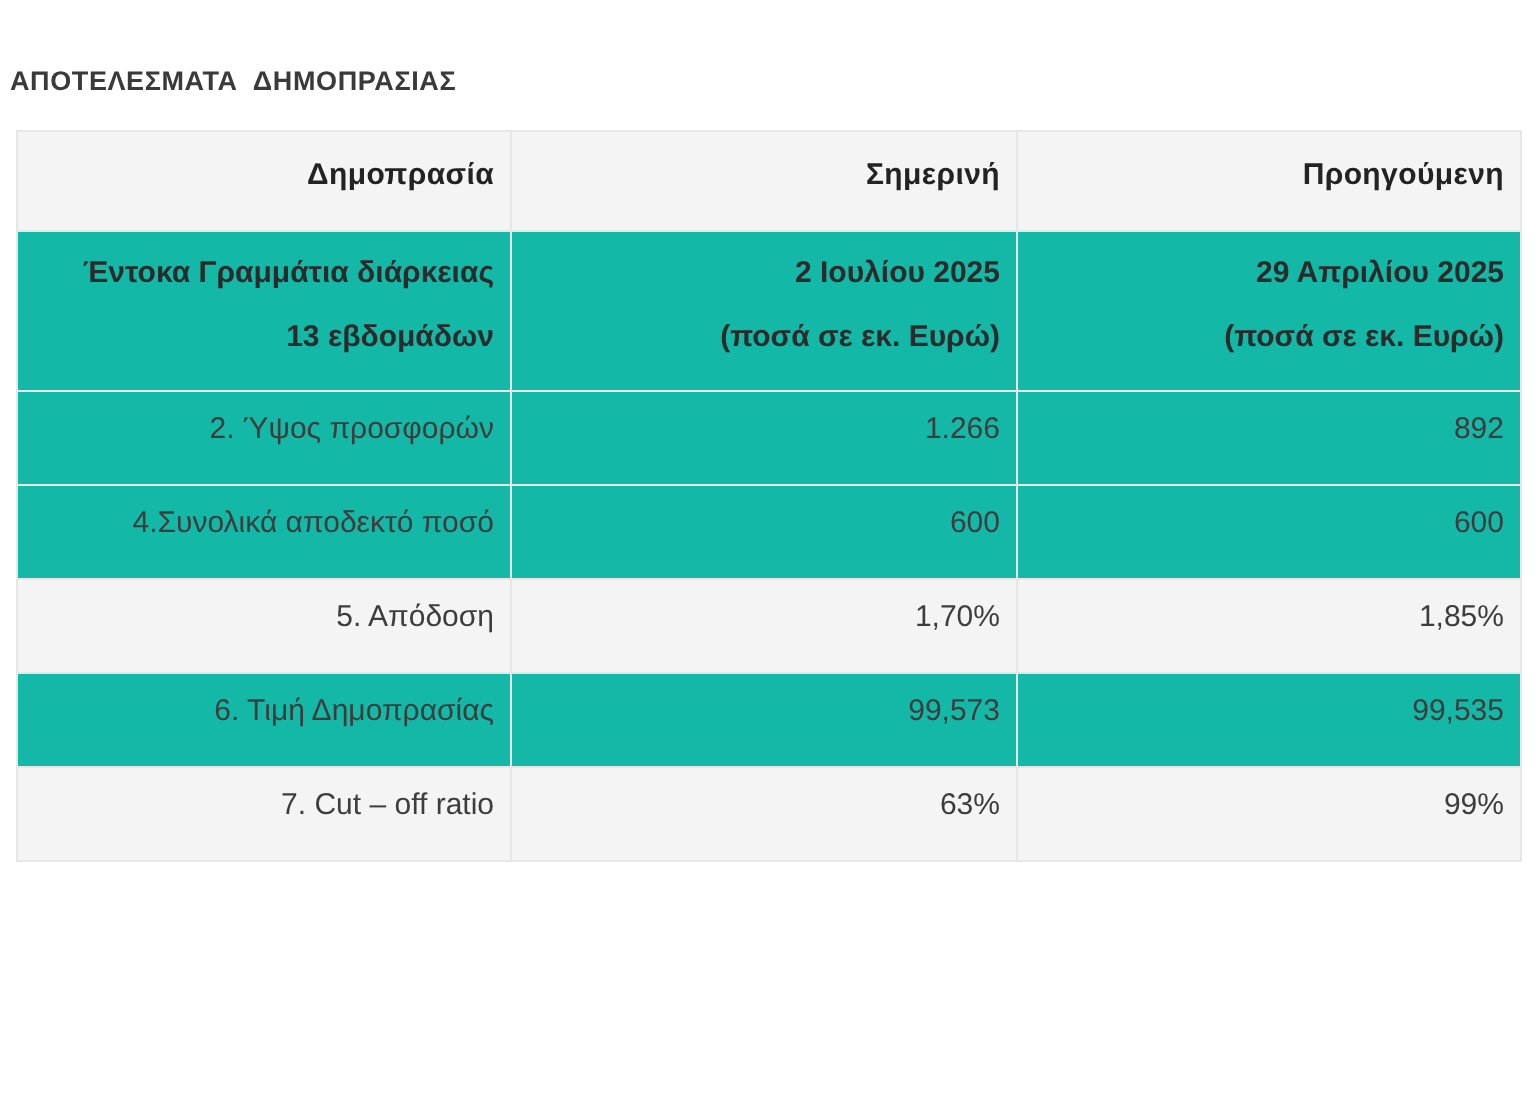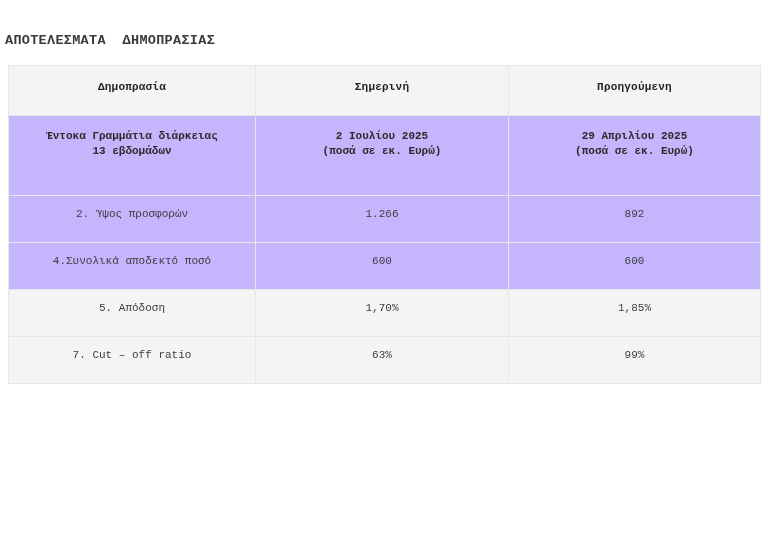--- a/index.html
+++ b/index.html
@@ -2,21 +2,21 @@
 <html><head>
 <meta charset="utf-8">
 <style>
   * { box-sizing: border-box; }
   html, body {
     margin: 0; padding: 0;
     width: 768px; height: 559px;
     background: #ffffff;
     font-family: "Liberation Sans", sans-serif;
   }
-  .page { width: 768px; height: 559px; overflow: hidden; font-family: Liberation Mono, monospace; }
+  .page { width: 768px; height: 559px; overflow: hidden; }
   .page-title {
     margin: 33px 0 0 5px;
     font-size: 13.5px;
     font-weight: 700;
     color: #3a3a3a;
     letter-spacing: 0.3px;
     white-space: pre-wrap;
     line-height: 15px;
   }
   table.results {
@@ -24,40 +24,40 @@
     table-layout: fixed;
     width: 752px;
     margin: 17px 0 0 8px;
   }
   col.c1 { width: 247px; }
   col.c2 { width: 253px; }
   col.c3 { width: 252px; }
   th, td {
     border: 1px solid #e7e7e7;
     vertical-align: top;
-    text-align: center;
-    font-size: 11px;
+    text-align: right;
+    font-size: 15px;
     line-height: 15px;
     overflow: hidden;
   }
   th {
     height: 50px;
     padding: 14px 8px 8px 8px;
     font-weight: 700;
     color: #232323;
     letter-spacing: 0.2px;
   }
   td {
     color: #3d3d3d;
     padding: 11px 8px 8px 8px;
   }
   tr.stripe  { background: #f4f4f4; }
-  tr.plain   { background: #c4b5fd; }
+  tr.plain   { background: #14b8a6; }
   tr.subrow td { height: 80px; padding-top: 13px; font-weight: 700; color: #2b2b2b; }
-  tr.subrow .line2 { }
+  tr.subrow .line2 { margin-top: 17px; }
   tr.datarow td { height: 47px; }
 </style>
 </head>
 <body>
 
 <div class="page">
   <div class="page-title">ΑΠΟΤΕΛΕΣΜΑΤΑ  ΔΗΜΟΠΡΑΣΙΑΣ</div>
 
   <table class="results">
     <colgroup>
@@ -96,20 +96,25 @@
       <tr class="plain datarow">
         <td>4.Συνολικά αποδεκτό ποσό</td>
         <td>600</td>
         <td>600</td>
       </tr>
       <tr class="stripe datarow">
         <td>5. Απόδοση</td>
         <td>1,70%</td>
         <td>1,85%</td>
       </tr>
+      <tr class="plain datarow">
+        <td>6. Τιμή Δημοπρασίας</td>
+        <td>99,573</td>
+        <td>99,535</td>
+      </tr>
       <tr class="stripe datarow">
         <td>7. Cut – off ratio</td>
         <td>63%</td>
         <td>99%</td>
       </tr>
     </tbody>
   </table>
 </div>
 
 </body></html>

